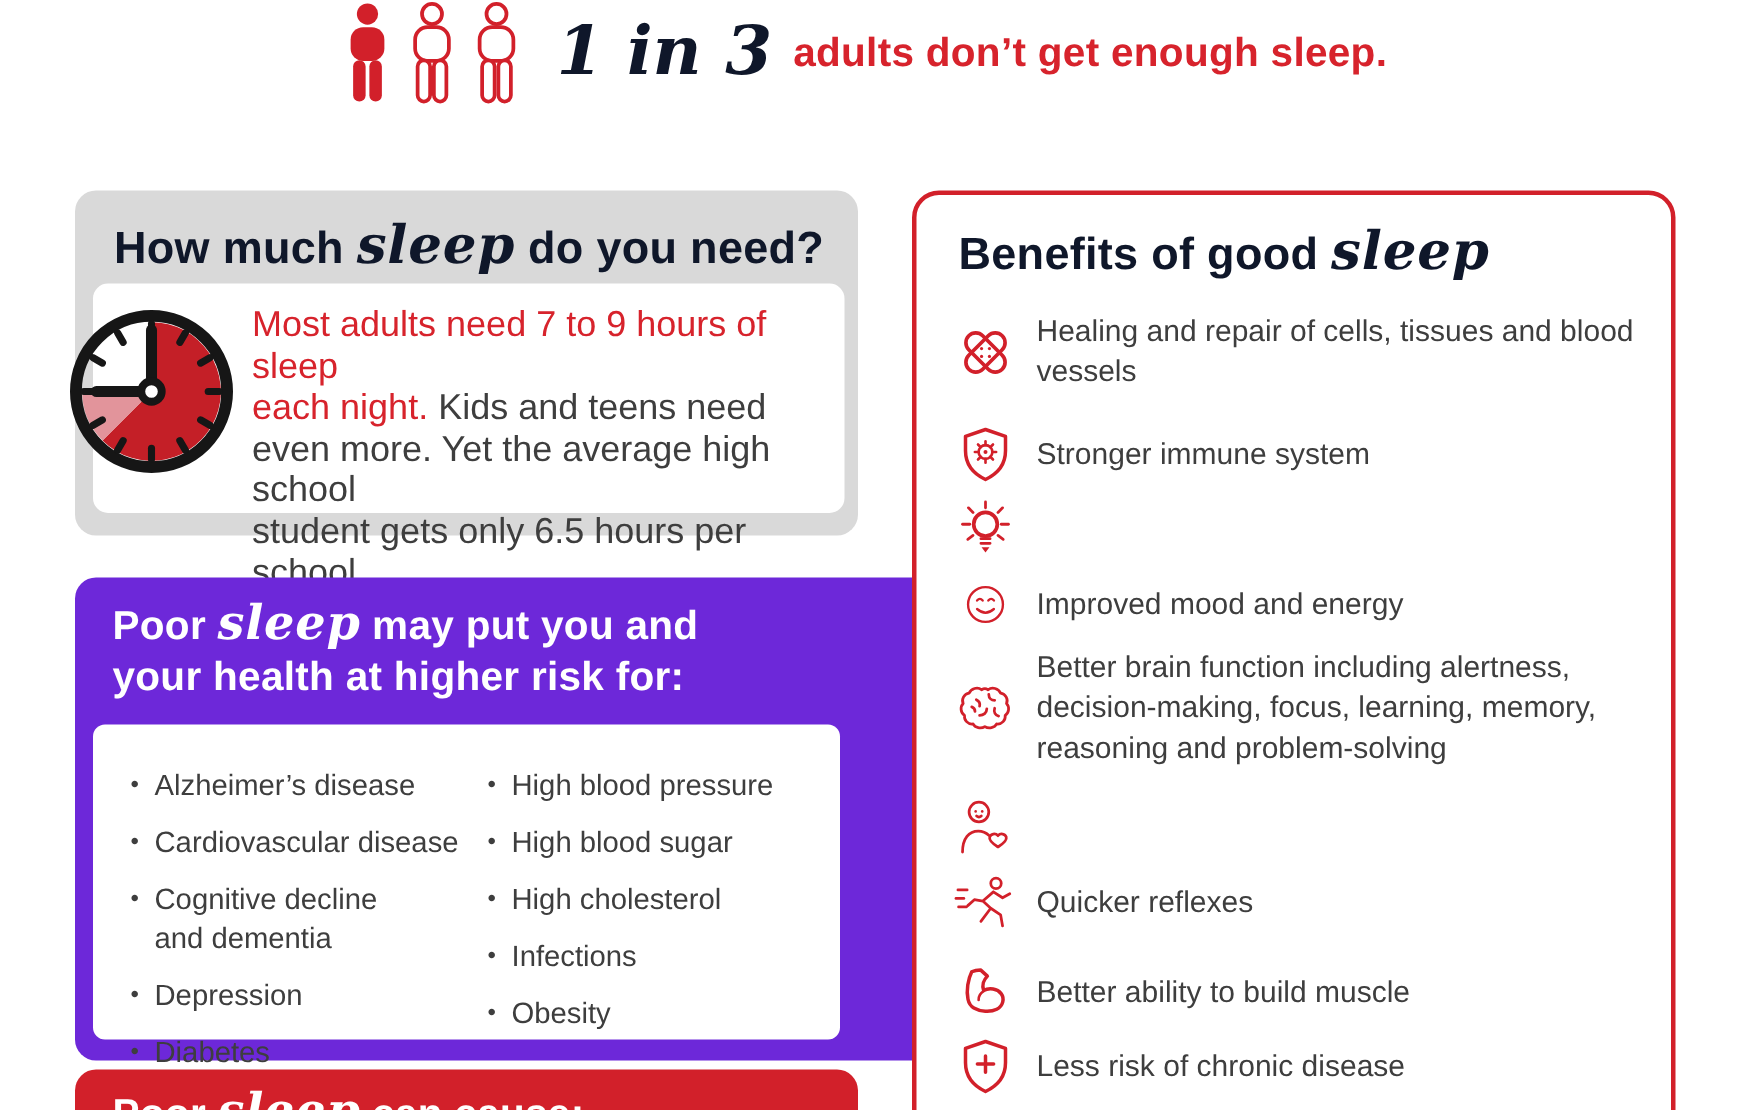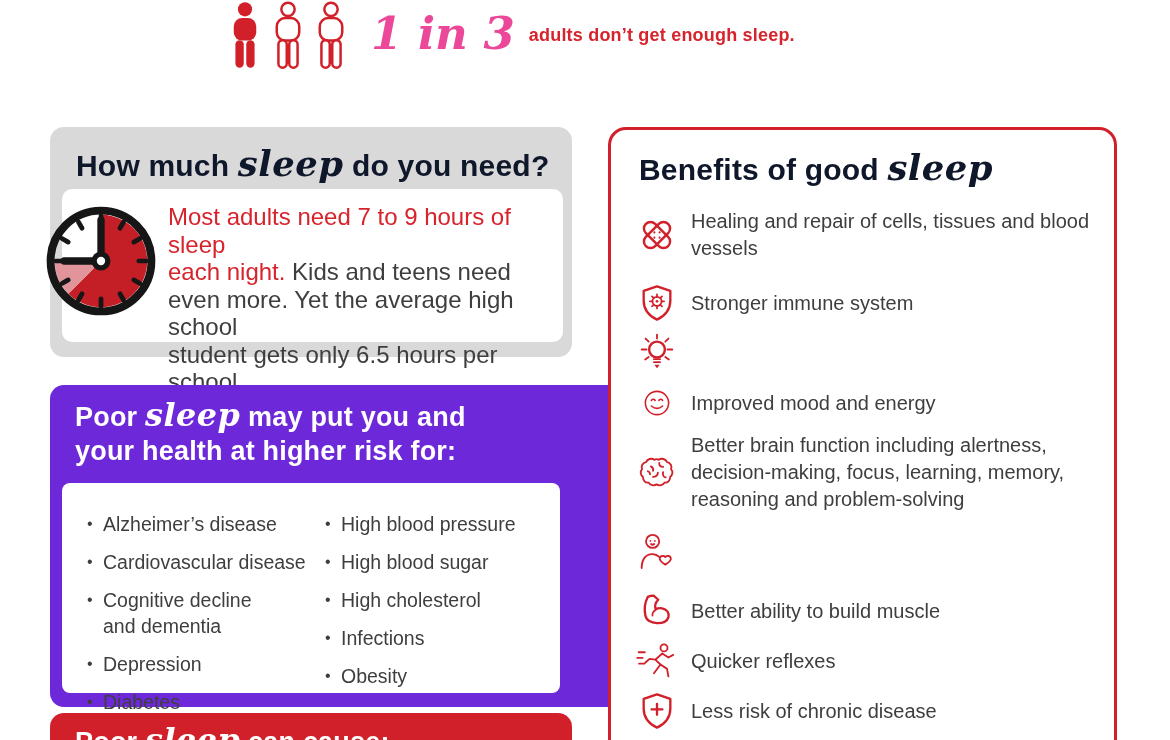--- a/index.html
+++ b/index.html
@@ -12,24 +12,24 @@
     font-size:1.18em;letter-spacing:.5px;
   }
   
   .header-row{
     position:absolute;left:226px;top:0;height:72px;
     display:flex;align-items:center;
   }
   .person{width:38px;height:70px;margin-right:5px;flex:0 0 auto;}
   .stat-script{
     font-family:"DejaVu Serif",serif;font-style:italic;font-weight:bold;
-    color:#ec4899;font-size:45px;margin:0 14px 6px 16px;white-space:nowrap;
+    color:#0f172a;font-size:45px;margin:0 14px 6px 16px;white-space:nowrap;
   }
   .stat-text{
-    color:#d7232c;font-size:18px;font-weight:bold;white-space:nowrap;
+    color:#d7232c;font-size:27px;font-weight:bold;white-space:nowrap;
     margin-bottom:2px;letter-spacing:.2px;
   }
   
   .card{position:absolute;border-radius:14px;}
   .card-gray{left:50px;top:127px;width:522px;height:230px;background:#d9d9d9;}
   .card-title-red{
     position:absolute;left:26px;top:16px;margin:0;
     font-size:30px;font-weight:bold;color:#0f172a;letter-spacing:.2px;
   }
   .white-box{
@@ -270,45 +270,45 @@
           <circle class="ic-thin" stroke-width="2.4" cx="19" cy="13" r="7.5"></circle>
           <path class="ic-thin" stroke-width="2.4" d="M6.5 43.5 C6.5 33 11.5 27.5 18.5 27.5 c3.2 0 6 1.2 8 3.2"></path>
           <circle cx="16.5" cy="12.5" r="1" fill="#d2202a"></circle>
           <circle cx="21.5" cy="12.5" r="1" fill="#d2202a"></circle>
           <path class="ic-thin" stroke-width="1.6" d="M17.2 16 q1.8 1.6 3.6 0"></path>
           <path class="ic-thin" stroke-width="2.2" fill="#ffffff" d="M33.5 31 c-2 -2.3 -5.5 -1.4 -6.3 1 c-.6 2 .6 4 6.3 7.6 c5.7 -3.6 6.9 -5.6 6.3 -7.6 c-.8 -2.4 -4.3 -3.3 -6.3 -1 z"></path>
         </svg>
       </span>
     </div>
 
-    <div class="benefit-row mt10">
-      <span class="benefit-icon">
-        <svg width="40" height="40" viewBox="0 0 48 48">
-          <path class="ic" d="M13 7 c-3 6 -4.5 15 -3 22 c.6 3 2.2 5.5 4.7 7 c5 3 13.3 3.5 18.3 1 c5 -2.5 6.5 -8.5 3.5 -12.5 c-3 -4 -9.5 -5 -14 -2.5 c-1.5 -4 0 -8.5 3 -11.5 l-5.5 -5 c-2.5 0 -5 .5 -7 1.5 z"></path>
-          <path class="ic-thin" d="M22.5 22.5 c-2.5 1.5 -4 4 -4 7"></path>
-        </svg>
-      </span>
-      <span class="benefit-text">Better ability to build muscle</span>
-    </div>
-
     <div class="benefit-row">
       <span class="benefit-icon">
         <svg width="42" height="42" viewBox="0 0 48 48">
           <circle class="ic-thin" stroke-width="2.4" cx="32" cy="9" r="4"></circle>
           <path class="ic-thin" stroke-width="2.6" d="M30 15.5 l-8 7 l6 5.5 l-7.5 10 M30 15.5 l7 4.5 l5.5 -3 M28 28 l7.5 5 l1.5 8.5 M22 22.5 l-6.5 -1 l-5 4.5"></path>
           <g class="ic-thin">
             <line x1="3" y1="14" x2="10" y2="14"></line>
             <line x1="1.5" y1="20.5" x2="7.5" y2="20.5"></line>
             <line x1="3.5" y1="27" x2="9.5" y2="27"></line>
           </g>
         </svg>
       </span>
       <span class="benefit-text">Quicker reflexes</span>
     </div>
 
+    <div class="benefit-row mt10">
+      <span class="benefit-icon">
+        <svg width="40" height="40" viewBox="0 0 48 48">
+          <path class="ic" d="M13 7 c-3 6 -4.5 15 -3 22 c.6 3 2.2 5.5 4.7 7 c5 3 13.3 3.5 18.3 1 c5 -2.5 6.5 -8.5 3.5 -12.5 c-3 -4 -9.5 -5 -14 -2.5 c-1.5 -4 0 -8.5 3 -11.5 l-5.5 -5 c-2.5 0 -5 .5 -7 1.5 z"></path>
+          <path class="ic-thin" d="M22.5 22.5 c-2.5 1.5 -4 4 -4 7"></path>
+        </svg>
+      </span>
+      <span class="benefit-text">Better ability to build muscle</span>
+    </div>
+
     <div class="benefit-row">
       <span class="benefit-icon">
         <svg width="40" height="40" viewBox="0 0 48 48">
           <path class="ic" d="M24 4 L40 9.5 V21 C40 33 33.5 39.5 24 44 C14.5 39.5 8 33 8 21 V9.5 Z"></path>
           <path class="ic" stroke-width="4" d="M24 15.5 v13 M17.5 22 h13"></path>
         </svg>
       </span>
       <span class="benefit-text">Less risk of chronic disease</span>
     </div>
 

